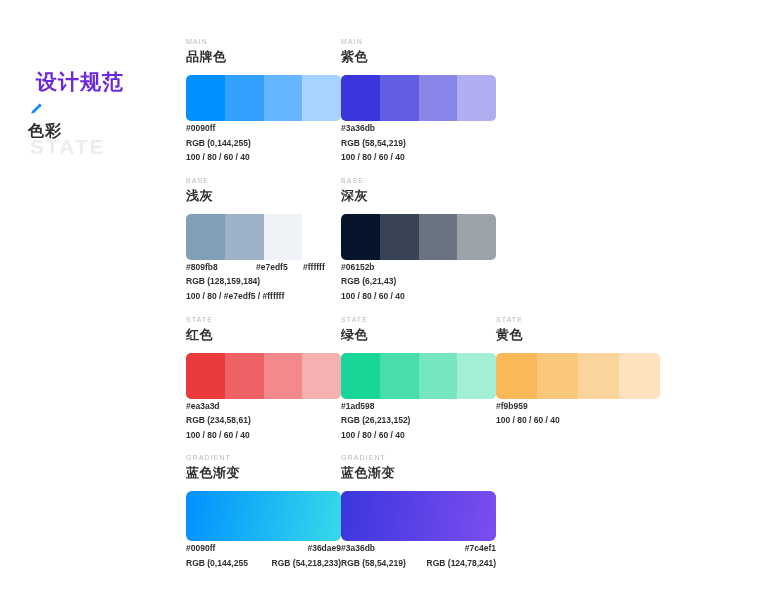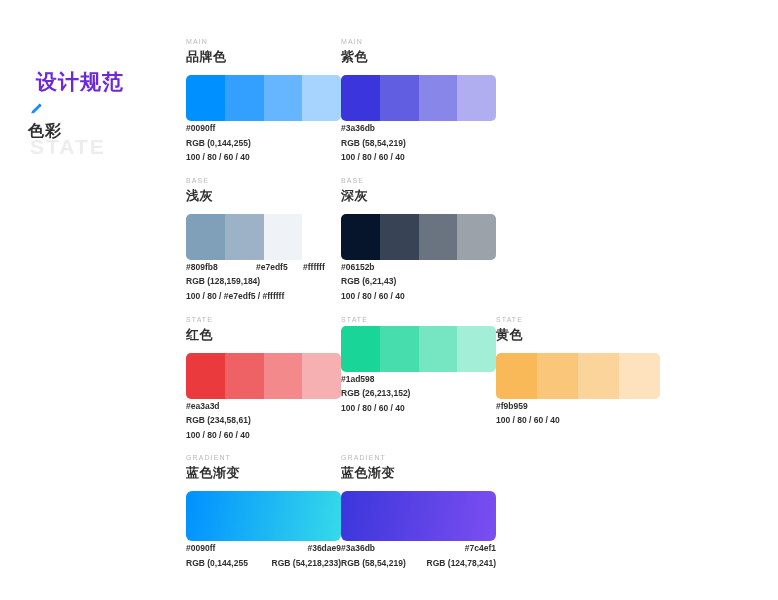--- a/index.html
+++ b/index.html
@@ -240,20 +240,21 @@
           <div class="swatch" style="background: rgb(247, 176, 177);"></div>
         </div>
         <div class="meta">
           <div class="meta-line">#ea3a3d</div>
           <div class="meta-line">RGB (234,58,61)</div>
           <div class="meta-line">100 / 80 / 60 / 40</div>
         </div>
       </div>
       <div class="card">
         <div class="cat-label">STATE</div>
+        <div class="card-title">绿色</div>
         <div class="swatch-strip">
           <div class="swatch" style="background: rgb(26, 213, 152);"></div>
           <div class="swatch" style="background: rgb(72, 221, 173);"></div>
           <div class="swatch" style="background: rgb(118, 230, 194);"></div>
           <div class="swatch" style="background: rgb(163, 238, 214);"></div>
         </div>
         <div class="meta">
           <div class="meta-line">#1ad598</div>
           <div class="meta-line">RGB (26,213,152)</div>
           <div class="meta-line">100 / 80 / 60 / 40</div>

